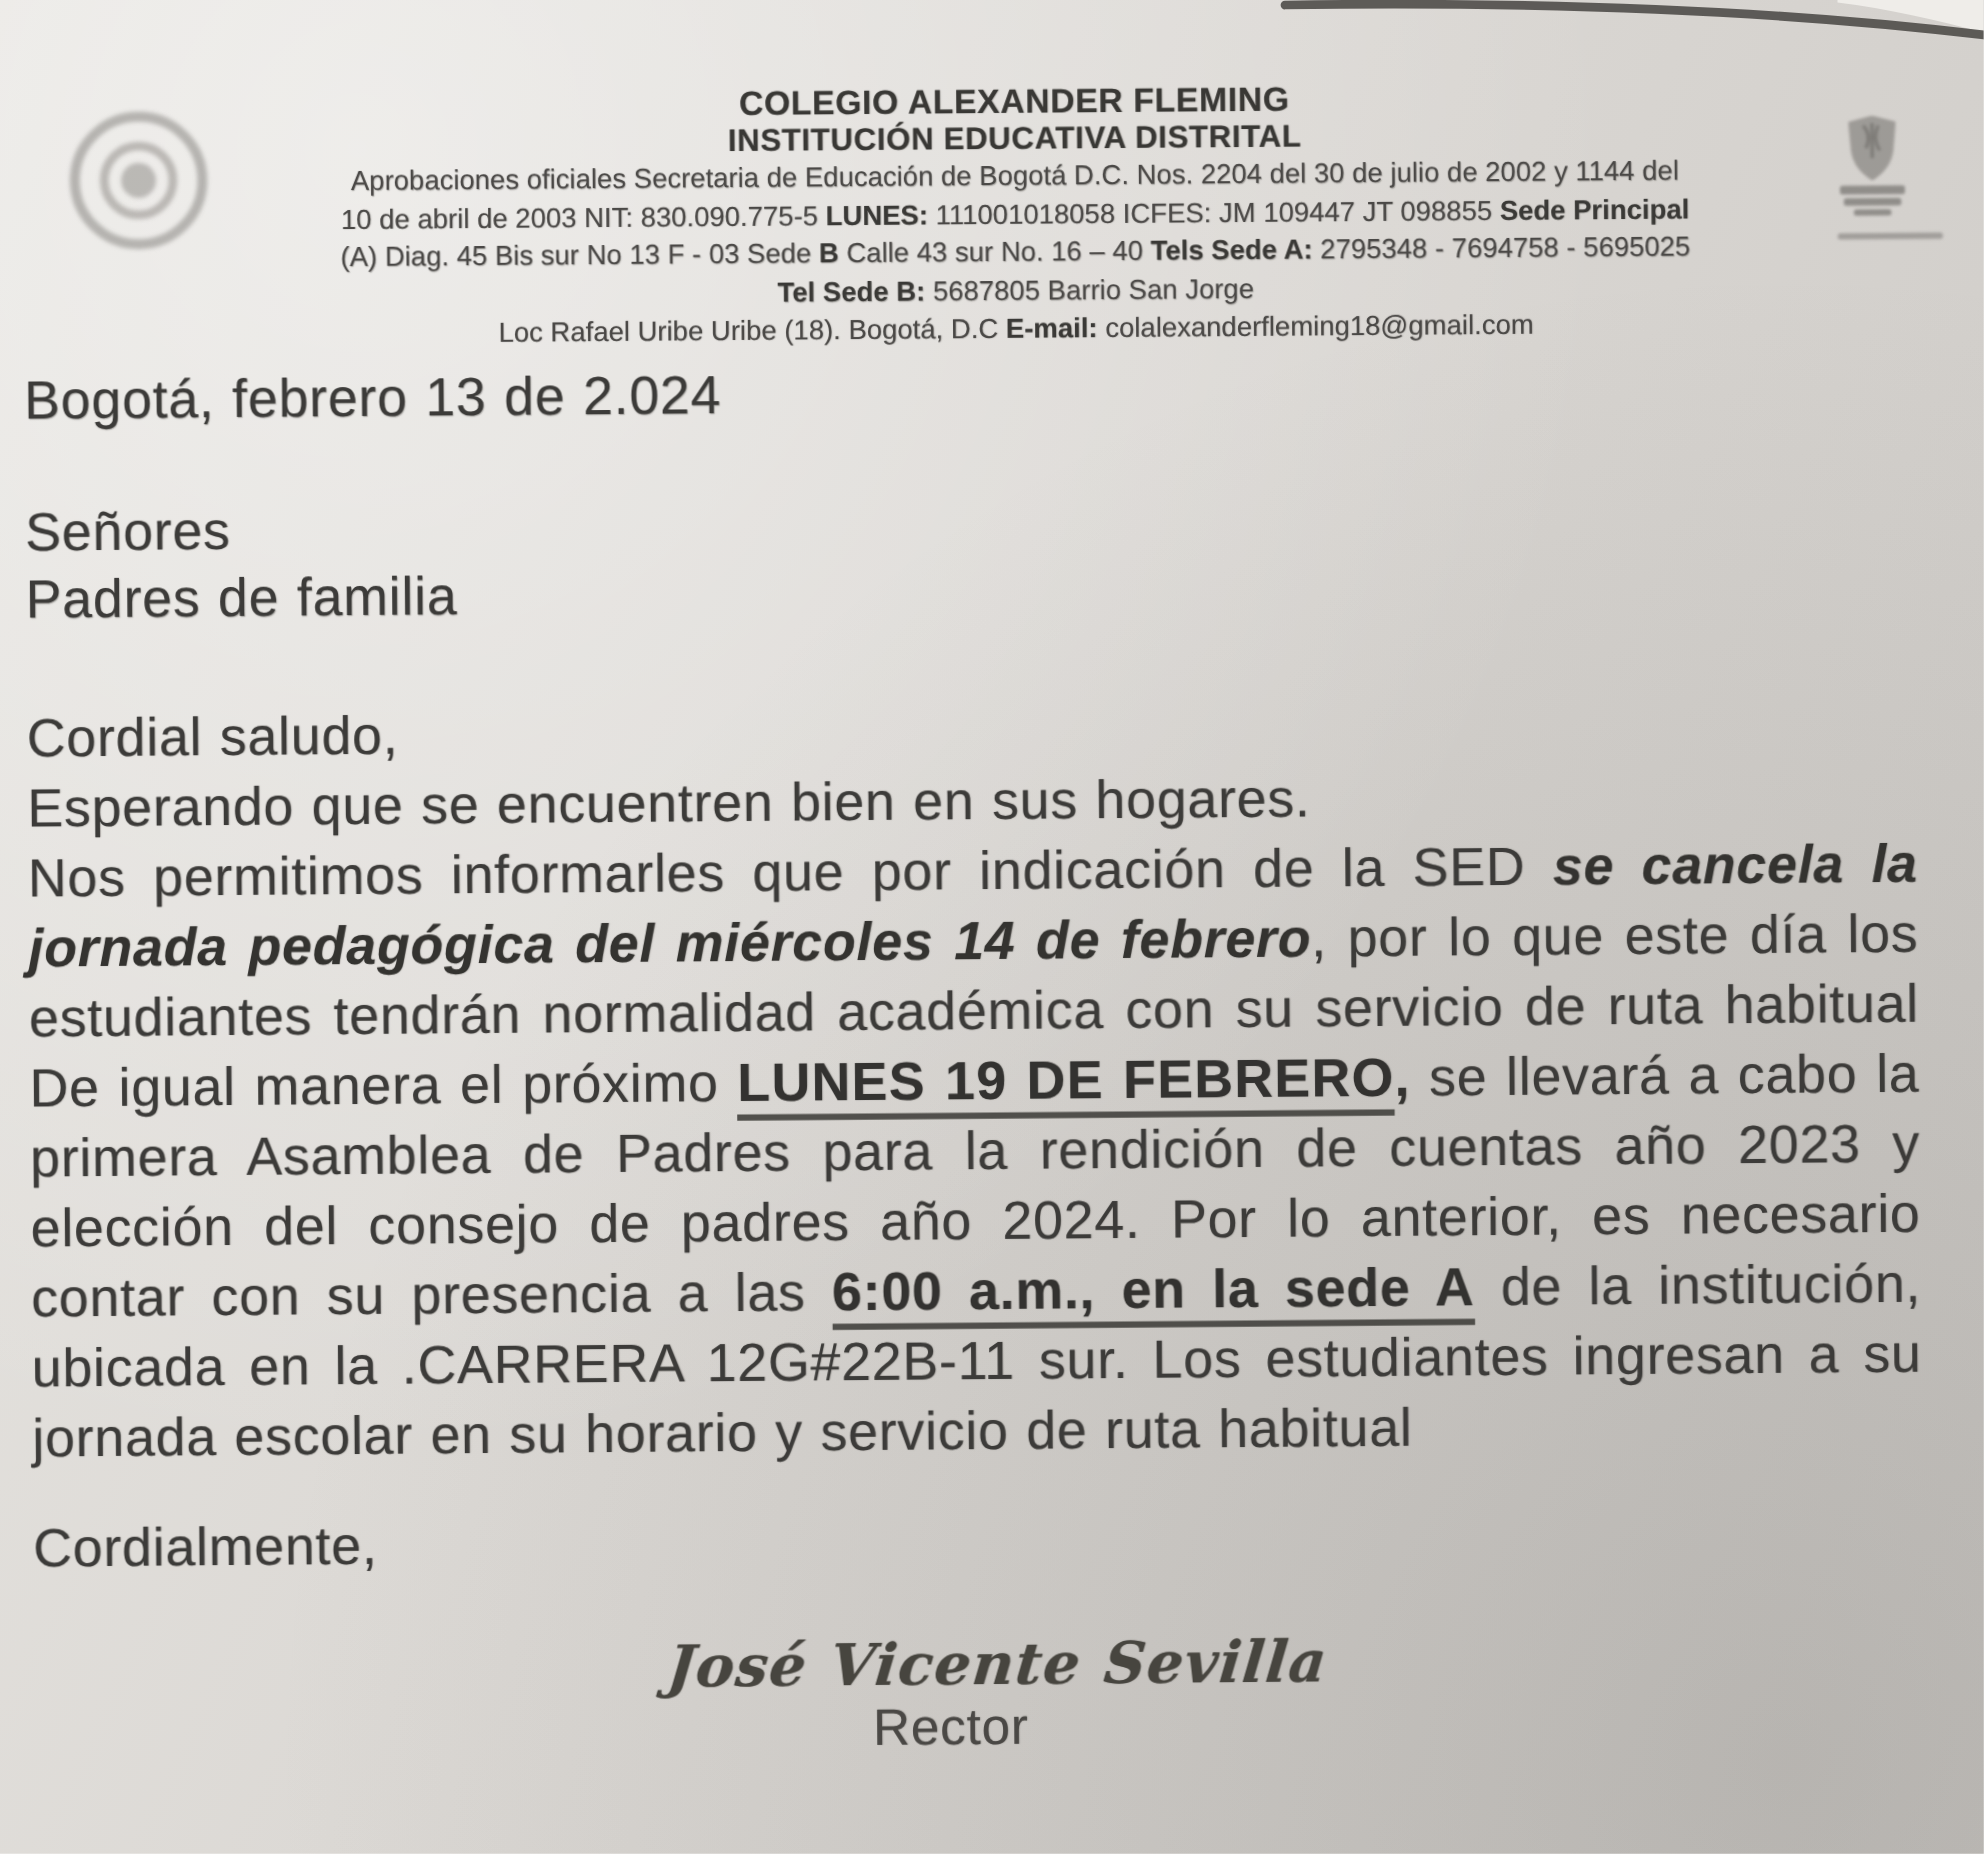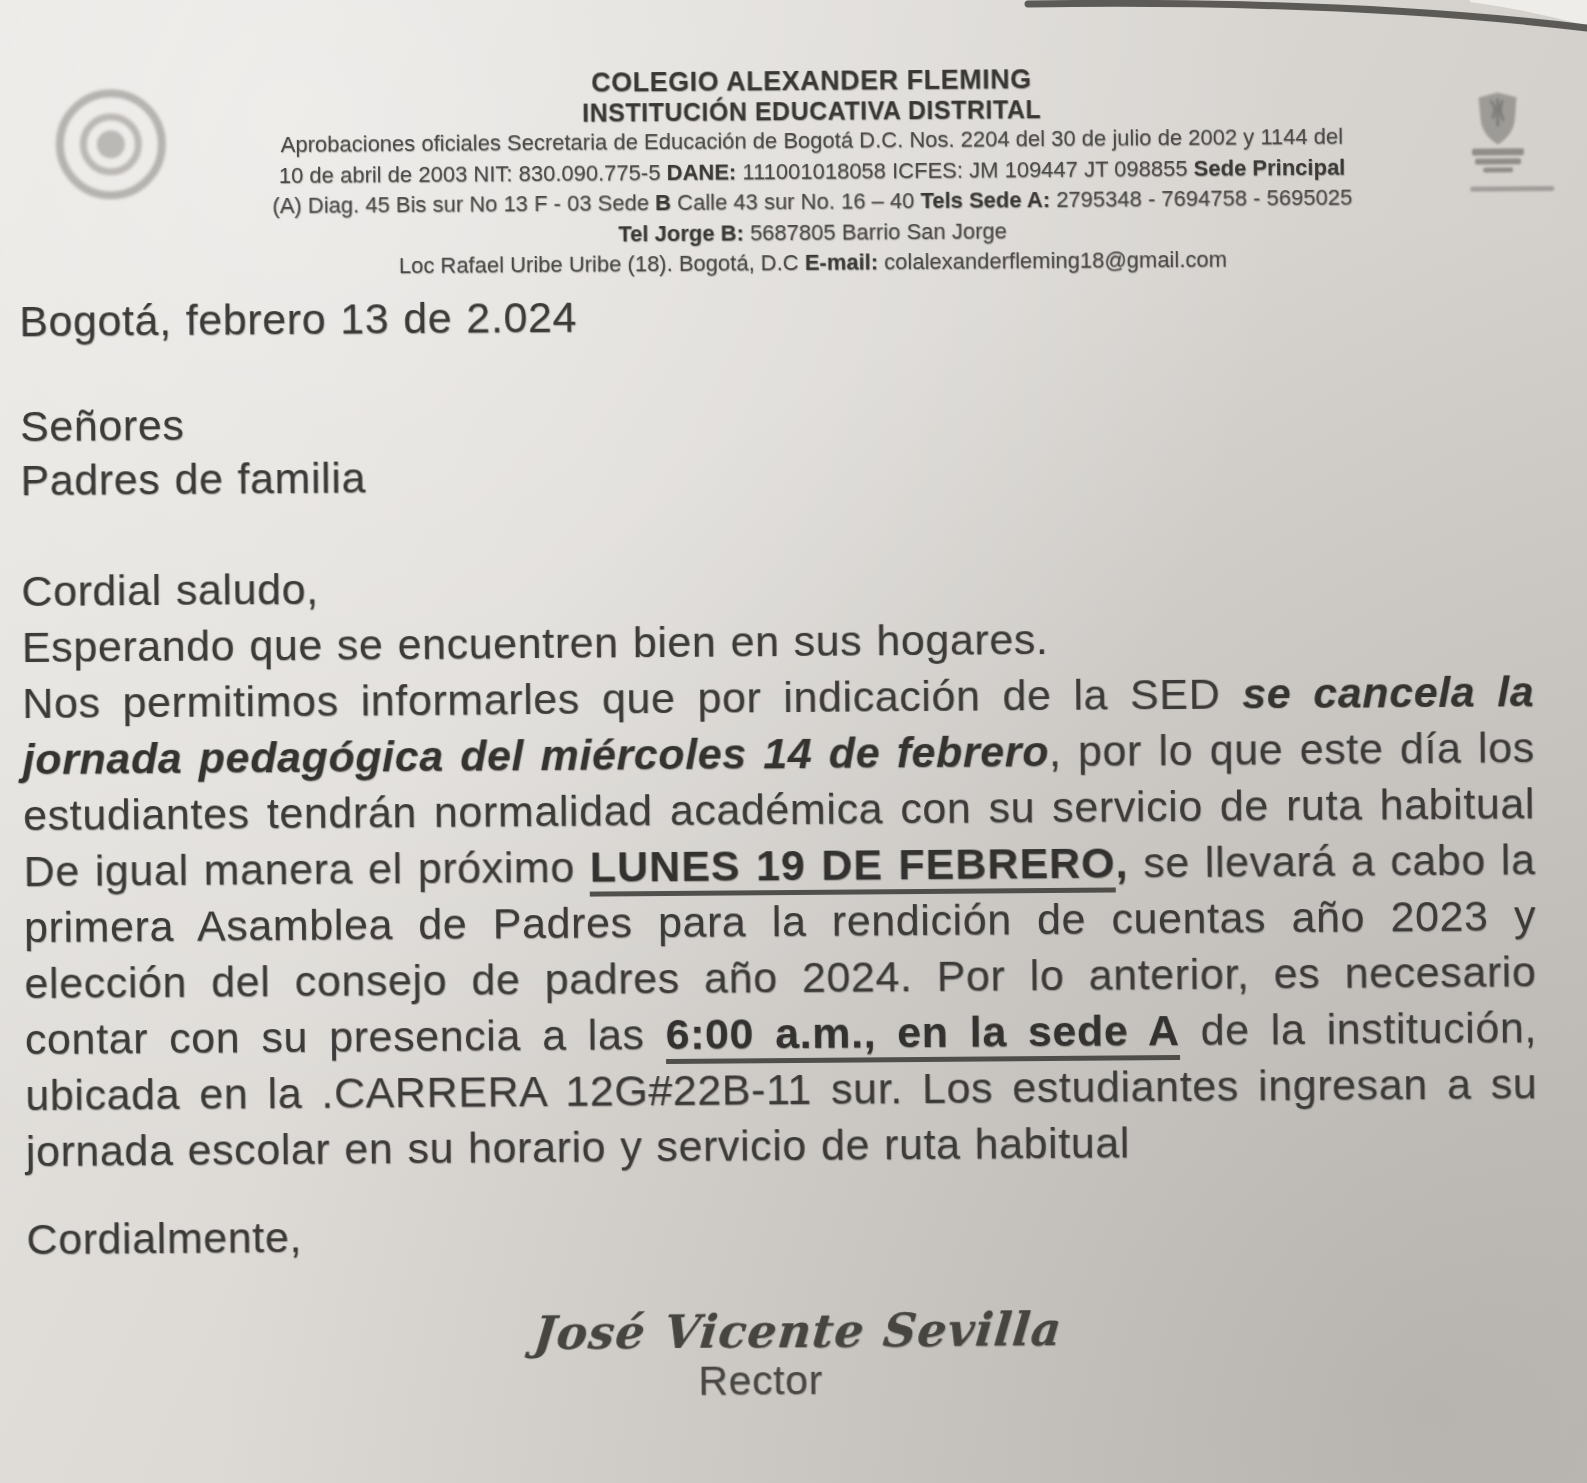--- a/index.html
+++ b/index.html
@@ -102,23 +102,23 @@
     <div class="bar b1"></div>
     <div class="bar b2"></div>
     <div class="bar b3"></div>
     <div class="bar b4"></div>
   </div>
 
   <div class="header soft">
     <div class="h-title1">COLEGIO ALEXANDER FLEMING</div>
     <div class="h-title2">INSTITUCIÓN EDUCATIVA DISTRITAL</div>
     <div class="h-small">Aprobaciones oficiales Secretaria de Educación de Bogotá D.C. Nos. 2204 del 30 de julio de 2002  y  1144 del</div>
-    <div class="h-small"><span>10 de abril de 2003 NIT: 830.090.775-5  </span><b>DANE:</b><span> 111001018058 ICFES: JM 109447 JT 098855 </span><b>Sede Principal</b></div>
+    <div class="h-small"><span>10 de abril de 2003 NIT: 830.090.775-5  </span><b>LUNES:</b><span> 111001018058 ICFES: JM 109447 JT 098855 </span><b>Sede Principal</b></div>
     <div class="h-small"><span>(A) Diag. 45 Bis sur No 13 F - 03 Sede </span><b>B</b><span> Calle 43 sur No. 16 – 40 </span><b>Tels Sede A:</b><span> 2795348 - 7694758 - 5695025</span></div>
-    <div class="h-small"><b>Tel Jorge B:</b><span> 5687805    Barrio San Jorge</span></div>
+    <div class="h-small"><b>Tel Sede B:</b><span> 5687805    Barrio San Jorge</span></div>
     <div class="h-small"><span>Loc Rafael Uribe Uribe (18).  Bogotá, D.C   </span><b>E-mail:</b><span> colalexanderfleming18@gmail.com</span></div>
   </div>
 
   <div class="main soft">
     <p class="date-line">Bogotá, febrero 13 de 2.024</p>
 
     <div class="recipients">
       <div>Señores</div>
       <div>Padres de familia</div>
     </div>

